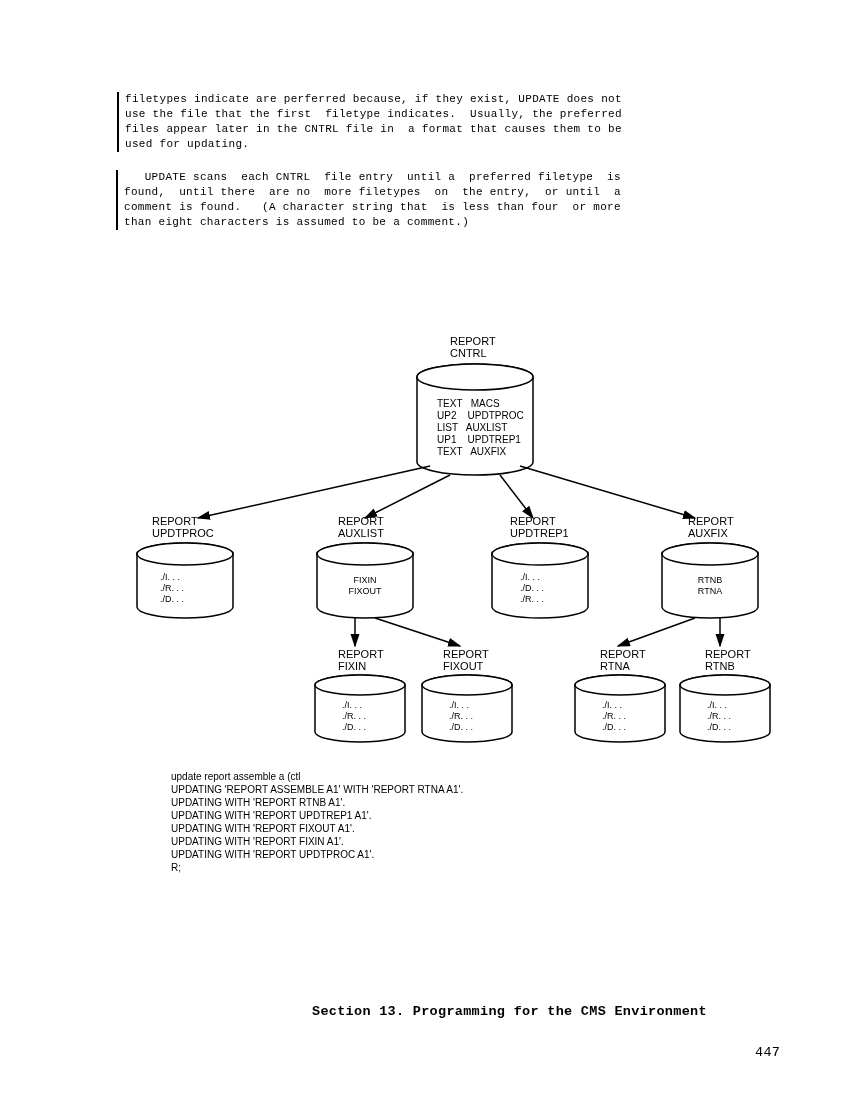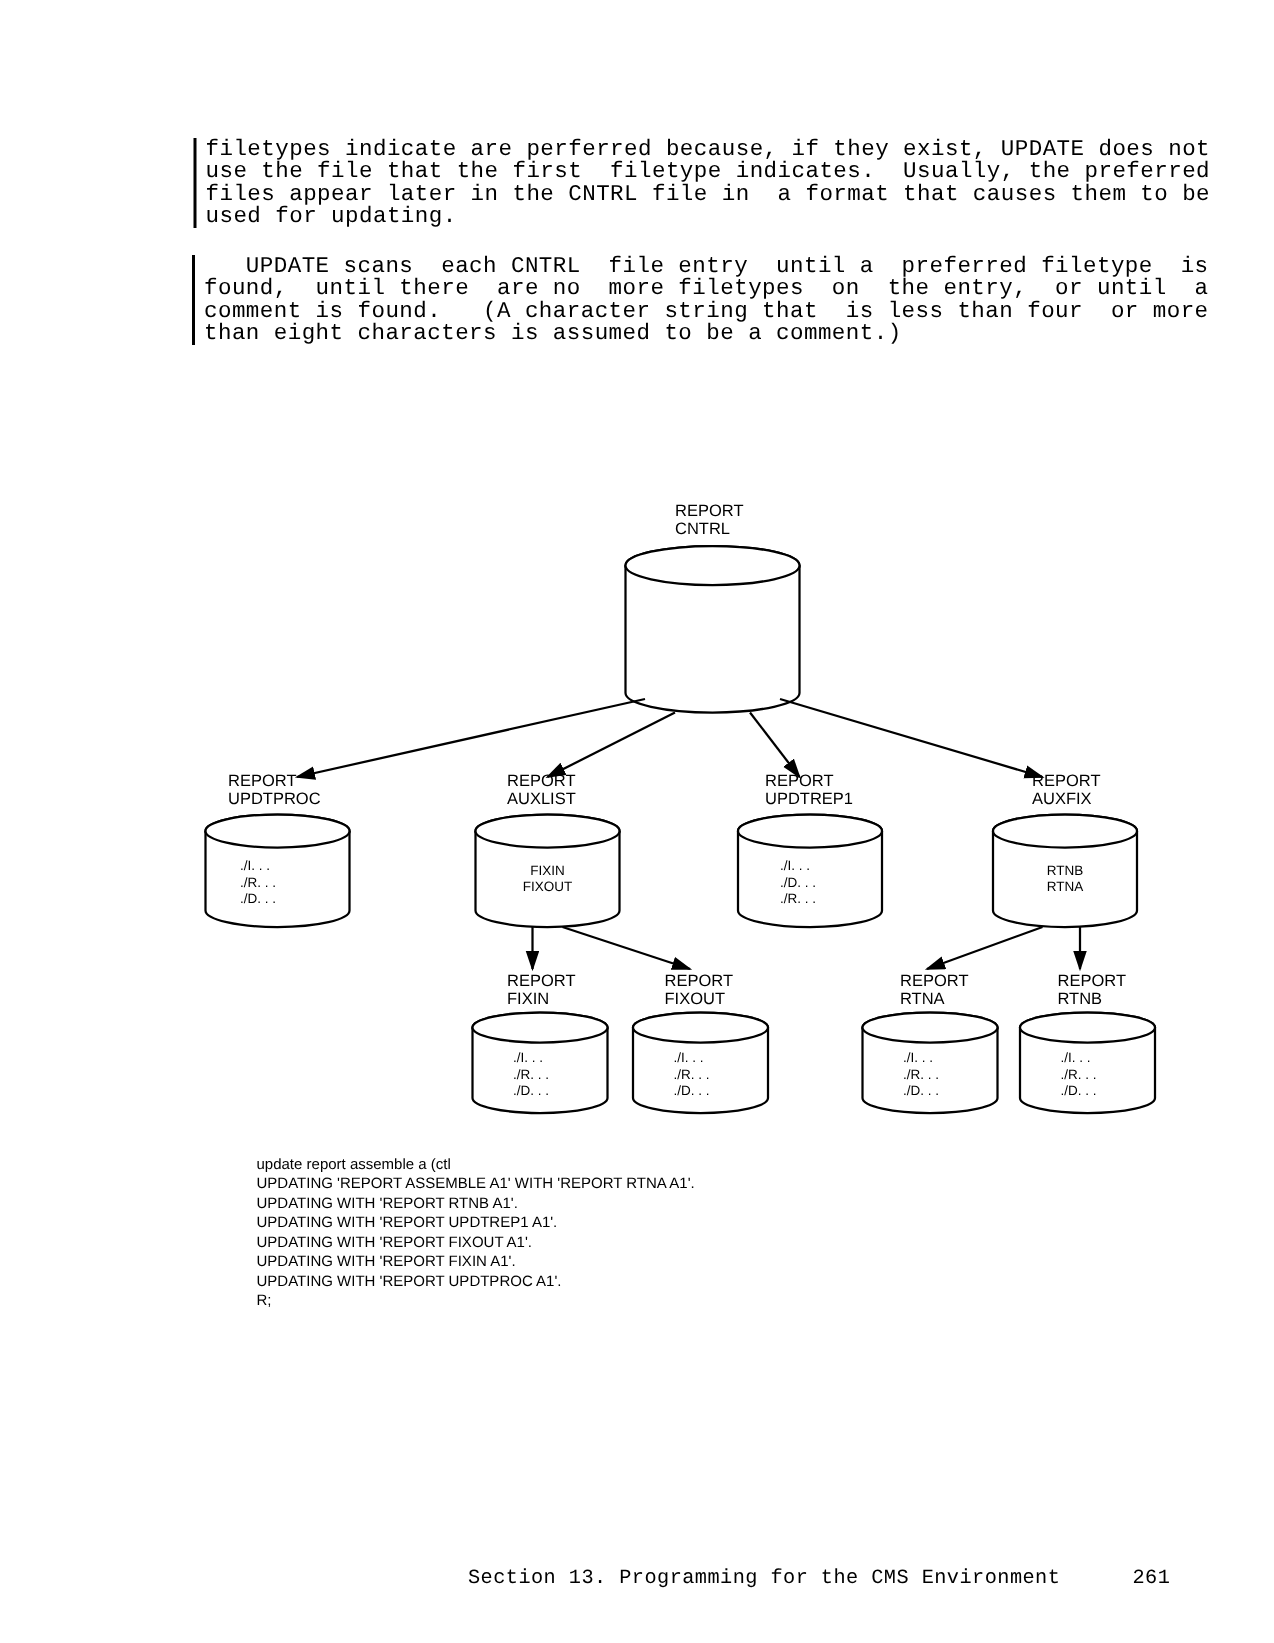--- a/index.html
+++ b/index.html
@@ -11,25 +11,24 @@
     font-family: "Courier New", Courier, monospace;
     color: #000;
   }
   .page {
     position: relative;
     width: 849px;
     height: 1095px;
   }
   .para {
     position: absolute;
-    font-size: 15px;
+    font-size: 11px;
     line-height: 15px;
     white-space: pre;
     letter-spacing: 0.3px;
-    margin-left: 12px;
   }
   .bar {
     border-left: 2px solid #000;
     padding-left: 6px;
   }
   .svgwrap {
     position: absolute;
   }
   .label {
     position: absolute;
@@ -96,20 +95,25 @@
 than eight characters is assumed to be a comment.)</div>
 
   <div class="label upper" style="left:450px; top:335px;">REPORT
 CNTRL</div>
 
   <svg class="svgwrap" style="left:415px; top:362px;" width="120" height="120">
     <ellipse cx="60" cy="15" rx="58" ry="13" fill="#fff" stroke="#000" stroke-width="1.5"></ellipse>
     <path d="M 2 15 L 2 100 A 58 13 0 0 0 118 100 L 118 15" fill="#fff" stroke="#000" stroke-width="1.5"></path>
     <ellipse cx="60" cy="15" rx="58" ry="13" fill="#fff" stroke="#000" stroke-width="1.5"></ellipse>
   </svg>
+  <div class="cntrl-table" style="left:437px; top:398px;">TEXT   MACS
+UP2    UPDTPROC
+LIST   AUXLIST
+UP1    UPDTREP1
+TEXT   AUXFIX</div>
 
   <svg class="svgwrap" style="left:130px; top:458px;" width="640" height="95">
     <defs>
       <marker id="ah" markerWidth="10" markerHeight="10" refX="8" refY="3" orient="auto">
         <path d="M0,0 L9,3 L0,6 Z" fill="#000"></path>
       </marker>
     </defs>
 
     <line x1="300" y1="8" x2="68" y2="60" stroke="#000" stroke-width="1.5" marker-end="url(#ah)"></line>
     <line x1="320" y1="17" x2="235" y2="60" stroke="#000" stroke-width="1.5" marker-end="url(#ah)"></line>
@@ -220,16 +224,16 @@
   <div class="console" style="left:171px; top:770px;">update report assemble a (ctl
 UPDATING 'REPORT ASSEMBLE A1' WITH 'REPORT RTNA A1'.
 UPDATING WITH 'REPORT RTNB A1'.
 UPDATING WITH 'REPORT UPDTREP1 A1'.
 UPDATING WITH 'REPORT FIXOUT A1'.
 UPDATING WITH 'REPORT FIXIN A1'.
 UPDATING WITH 'REPORT UPDTPROC A1'.
 R;</div>
 
 
-  <div class="footer" style="left:312px; top:1045px;">Section 13. Programming for the CMS Environment</div>
-  <div class="footer" style="left:755px; top:1045px;">261</div>
+  <div class="footer" style="left:312px; top:1004px;font-weight:bold;">Section 13. Programming for the CMS Environment</div>
+  <div class="footer" style="left:755px; top:1045px;">447</div>
 
 </div>
 
 </body></html>

